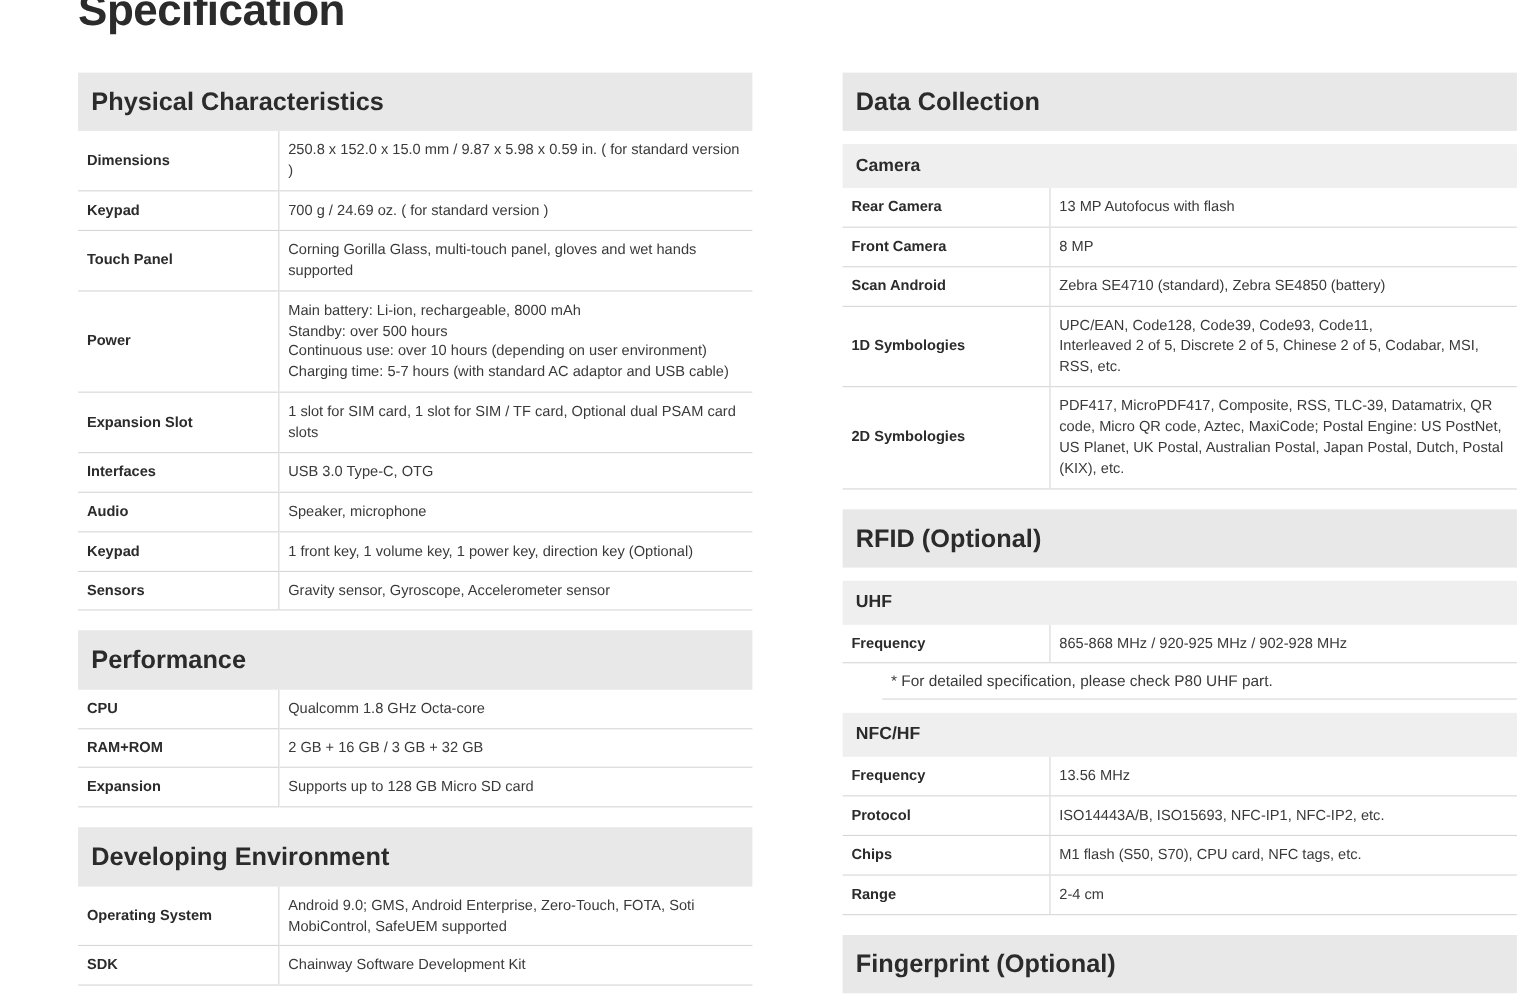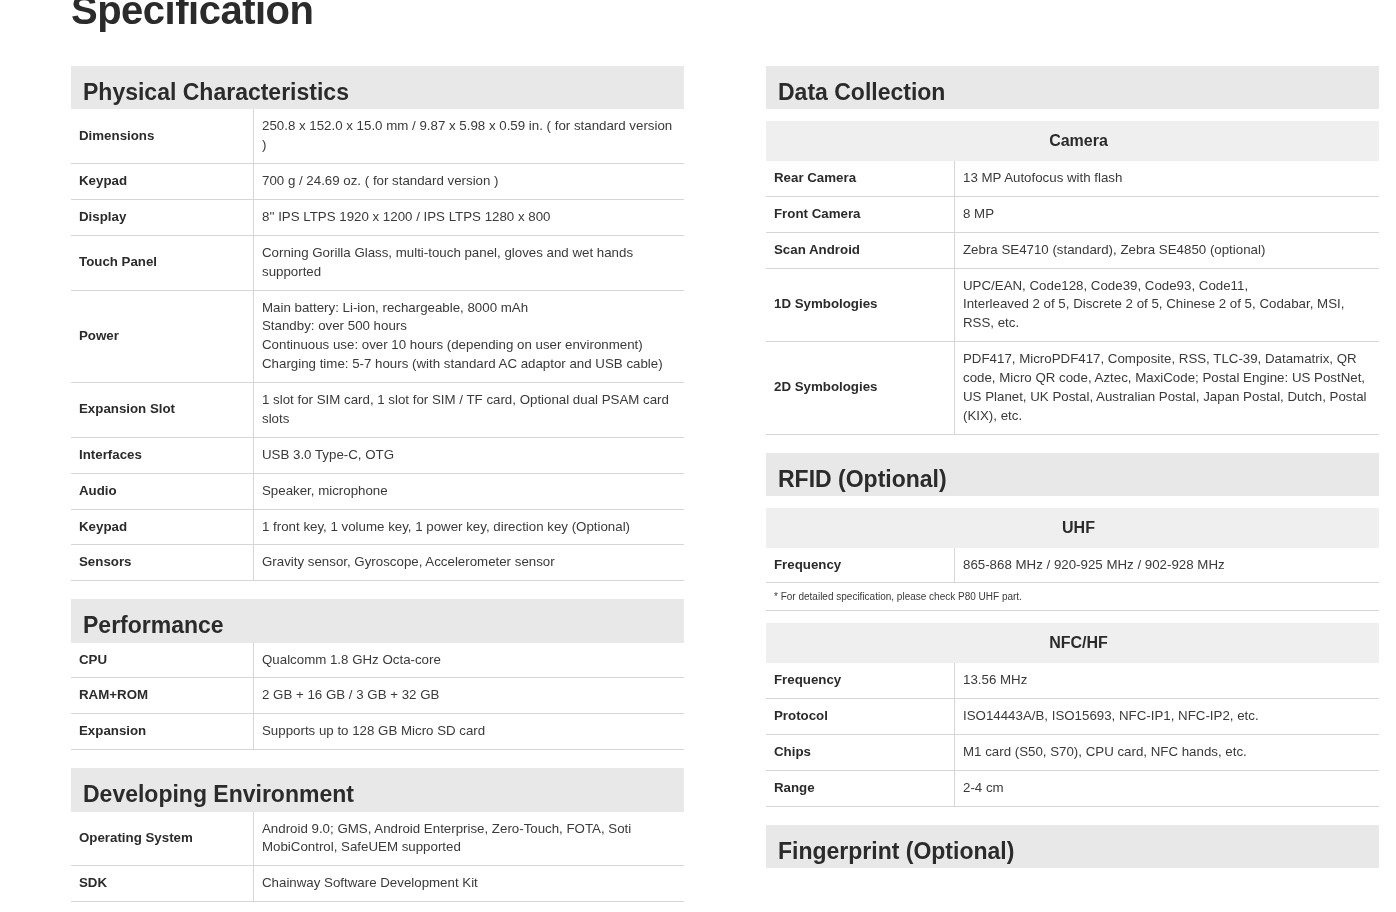--- a/index.html
+++ b/index.html
@@ -44,34 +44,33 @@
   }
   .col {
     width: 613px;
     flex: 0 0 613px;
   }
   .sec-head {
     background: #e8e8e8;
     font-size: 23px;
     font-weight: bold;
     color: #2b2b2b;
-    padding: 14px 0 4px 12px;
+    padding: 14px 0 14px 12px;
     line-height: 1.1;
     margin-top: 18px;
   }
   .sec-head.first { margin-top: 0; }
   .sub-head {
     background: #efefef;
     font-size: 16px;
     font-weight: bold;
     color: #2b2b2b;
     padding: 11px 0 11px 12px;
     line-height: 1.1;
     margin-top: 12px;
-    text-align: center;
   }
   table.spec {
     width: 100%;
     border-collapse: collapse;
     table-layout: fixed;
     font-size: 13.3px;
   }
   table.spec td {
     border-bottom: 1px solid #d6d6d6;
     padding: 8px 8px 8px 8px;
@@ -85,24 +84,25 @@
   }
   table.spec td.v {
     border-left: 1px solid #d6d6d6;
     color: #3a3a3a;
     white-space: pre-line;
   }
   
   .col-left table.spec td.k { width: 166px; }
   .col-right table.spec td.k { width: 172px; }
   .note {
-    font-size: 10px;
+    font-size: 14px;
     color: #3a3a3a;
     padding: 8px 8px 8px 8px;
     border-bottom: 1px solid #d6d6d6;
+    margin-left: 36px;
   }
   .vtop td { vertical-align: top; }
 </style>
 </head>
 <body>
 
 <div class="page">
 
   <h1 class="page-title">Specification</h1>
 
@@ -113,24 +113,20 @@
       <div class="sec-head first">Physical Characteristics</div>
       <table class="spec">
         <tbody>
           <tr class="vtop">
             <td class="k">Dimensions</td>
             <td class="v">250.8 x 152.0 x 15.0 mm / 9.87 x 5.98 x 0.59 in. ( for standard version )</td>
           </tr>
           <tr>
             <td class="k">Keypad</td>
             <td class="v">700 g / 24.69 oz. ( for standard version )</td>
-          </tr>
-          <tr>
-            <td class="k">Display</td>
-            <td class="v">8'' IPS LTPS 1920 x 1200 / IPS LTPS 1280 x 800</td>
           </tr>
           <tr class="vtop">
             <td class="k">Touch Panel</td>
             <td class="v">Corning Gorilla Glass, multi-touch panel, gloves and wet hands supported</td>
           </tr>
           <tr>
             <td class="k">Power</td>
             <td class="v">Main battery: Li-ion, rechargeable, 8000 mAh
 Standby: over 500 hours
 Continuous use: over 10 hours (depending on user environment)
@@ -209,21 +205,21 @@
             <td class="k">Front Camera</td>
             <td class="v">8 MP</td>
           </tr>
         </tbody>
       </table>
 
       <table class="spec">
         <tbody>
           <tr>
             <td class="k">Scan Android</td>
-            <td class="v">Zebra SE4710 (standard), Zebra SE4850 (optional)</td>
+            <td class="v">Zebra SE4710 (standard), Zebra SE4850 (battery)</td>
           </tr>
           <tr>
             <td class="k">1D Symbologies</td>
             <td class="v">UPC/EAN, Code128, Code39, Code93, Code11,
 Interleaved 2 of 5, Discrete 2 of 5, Chinese 2 of 5, Codabar, MSI, RSS, etc.</td>
           </tr>
           <tr>
             <td class="k">2D Symbologies</td>
             <td class="v">PDF417, MicroPDF417, Composite, RSS, TLC-39, Datamatrix, QR code, Micro QR code, Aztec, MaxiCode; Postal Engine: US PostNet, US Planet, UK Postal, Australian Postal, Japan Postal, Dutch, Postal (KIX), etc.</td>
           </tr>
@@ -249,21 +245,21 @@
           <tr>
             <td class="k">Frequency</td>
             <td class="v">13.56 MHz</td>
           </tr>
           <tr>
             <td class="k">Protocol</td>
             <td class="v">ISO14443A/B, ISO15693, NFC-IP1, NFC-IP2, etc.</td>
           </tr>
           <tr>
             <td class="k">Chips</td>
-            <td class="v">M1 card (S50, S70), CPU card, NFC hands, etc.</td>
+            <td class="v">M1 flash (S50, S70), CPU card, NFC tags, etc.</td>
           </tr>
           <tr>
             <td class="k">Range</td>
             <td class="v">2-4 cm</td>
           </tr>
         </tbody>
       </table>
 
       <div class="sec-head">Fingerprint (Optional)</div>
 

